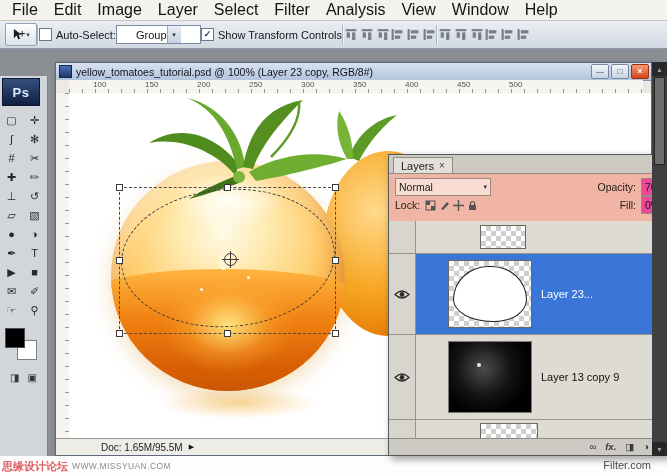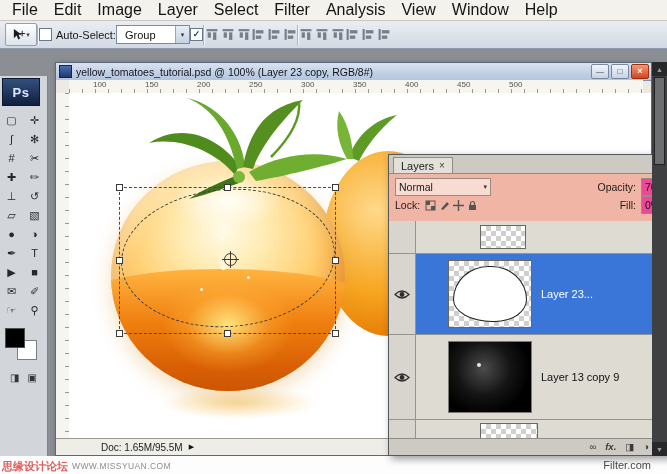--- a/index.html
+++ b/index.html
@@ -15,21 +15,21 @@
               display:flex;align-items:center;padding:0 5px;z-index:9}
   .toolpreset{width:30px;height:21px;background:linear-gradient(#ffffff,#dde4ec);
               border:1px solid #93a0b2;border-radius:2px;display:flex;align-items:center;justify-content:center;gap:1px}
   .toolpreset .caret{font-size:7px;color:#444}
   .vsep{width:1px;height:20px;background:#aab4c2;border-right:1px solid #f2f5f9}
   .opt-check{display:flex;align-items:center;gap:4px;font-size:11px;color:#15171a}
   .cb{width:11px;height:11px;background:#fff;border:1px solid #68788f;display:inline-flex;
       align-items:center;justify-content:center;font-size:9px;line-height:1;color:#1b3a68;font-weight:bold}
   .sel{height:17px;min-width:62px;background:#fff;border:1px solid #7ب}
   .sel{height:17px;min-width:62px;background:#fff;border:1px solid #7a8aa0;display:flex;
-       align-items:center;font-size:11px;color:#111;padding-left:8px;justify-content:space-between}
+       align-items:center;font-size:11px;color:#111;padding-left:19px;}
   .sel .dd{width:13px;height:100%;background:linear-gradient(#e9eef5,#c6d2e2);border-left:1px solid #9aa8bb;
            display:flex;align-items:center;justify-content:center;font-size:7px;color:#334}
   .icon-group{display:flex;gap:2px}
   .alico{width:14px;height:13px;fill:#6d7480;opacity:.9}
   .alico.rot{transform:rotate(90deg)}
   
   .toolbox{position:absolute;left:0;top:76px;width:47px;height:380px;background:#d2d5d9;
            border-right:1px solid #7e8287;z-index:2}
   .pslogo{width:36px;height:26px;margin:2px 0 5px 2px;background:linear-gradient(#33507e,#101f40);
           color:#dce9ff;font-weight:bold;font-size:13px;display:flex;align-items:center;justify-content:center;
@@ -201,20 +201,21 @@
   <label class="opt-check">
     <span class="cb"></span>
     <span>Auto-Select:</span>
   </label>
   <div class="sel" style="width:64px">
     <span>Group</span>
     <span class="dd">▾</span>
   </div>
   <label class="opt-check">
     <span class="cb">✓</span>
+    <span>Show Transform Controls</span>
   </label>
   <div class="vsep"></div>
   <div class="icon-group">
     <svg class="alico rot">
         <use href="#sym-align"></use>
       </svg>
     <svg class="alico rot">
         <use href="#sym-align"></use>
       </svg>
     <svg class="alico rot">

